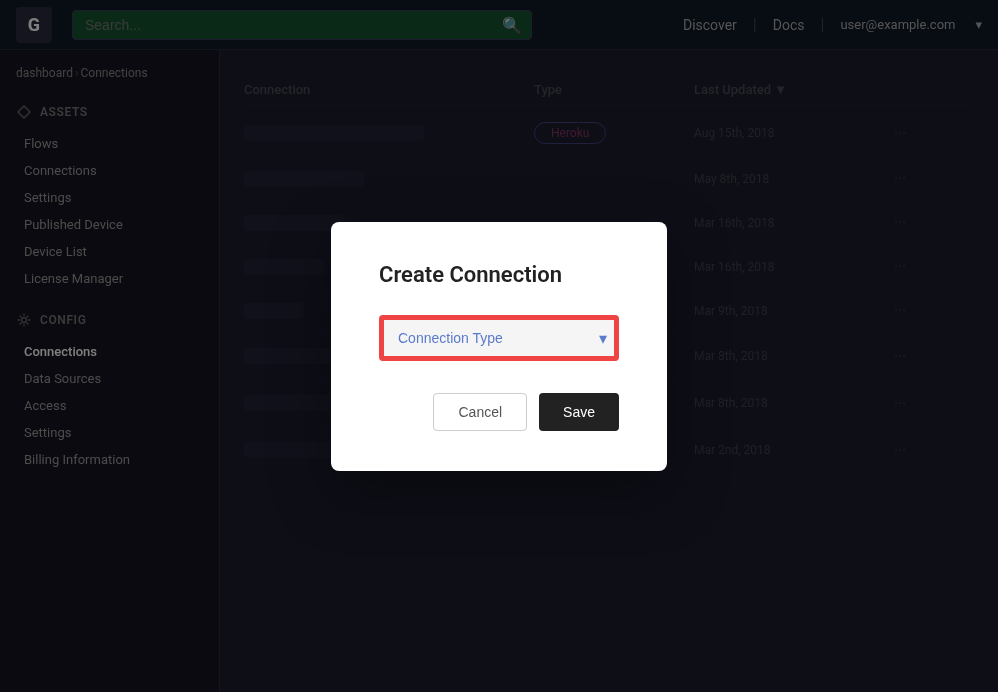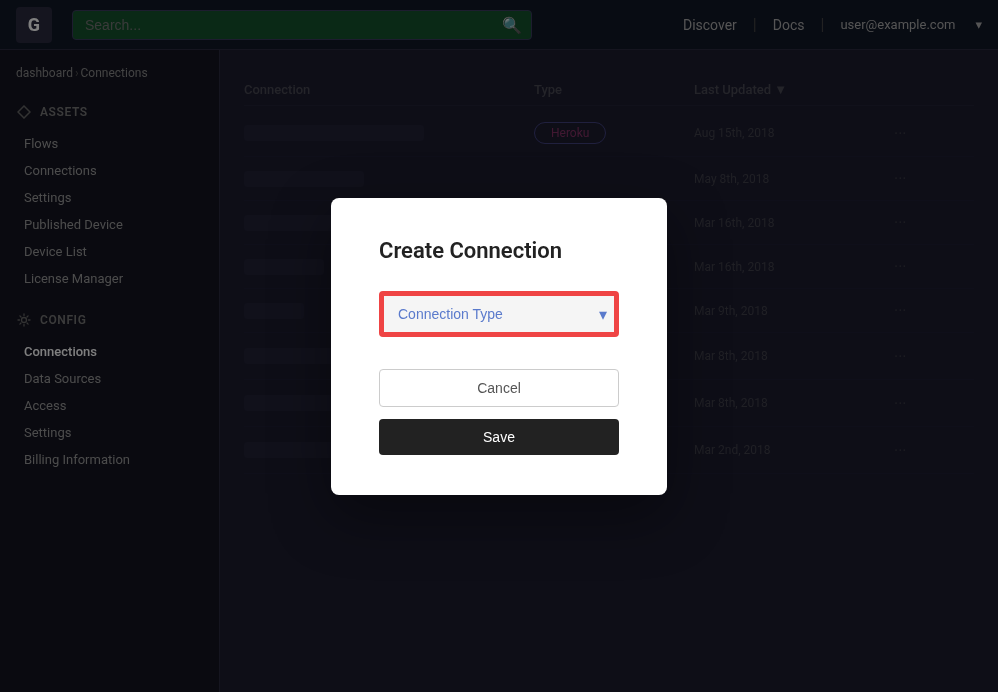--- a/index.html
+++ b/index.html
@@ -246,21 +246,20 @@
       right: 12px;
       top: 50%;
       transform: translateY(-50%);
       color: #5a7acc;
       pointer-events: none;
     }
     .modal-actions {
       display: flex;
       justify-content: flex-end;
       gap: 12px;
-      flex-direction: column;
     }
     .btn-cancel {
       padding: 10px 24px;
       border: 1px solid #ccc;
       border-radius: 4px;
       background: #fff;
       color: #555;
       font-size: 14px;
       cursor: pointer;
     }

